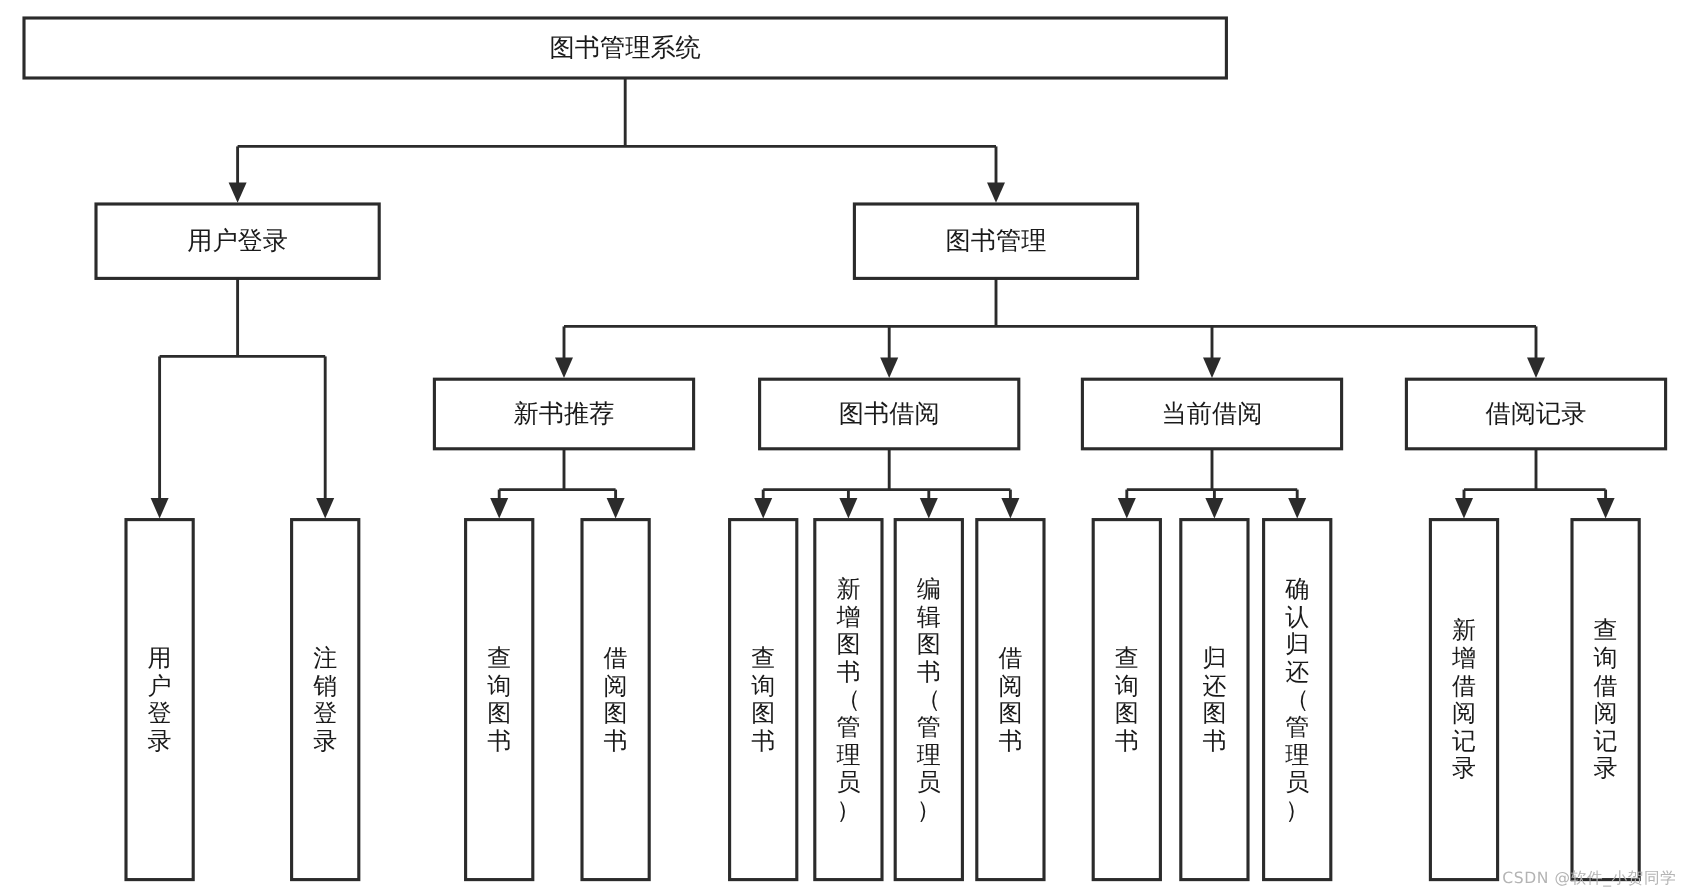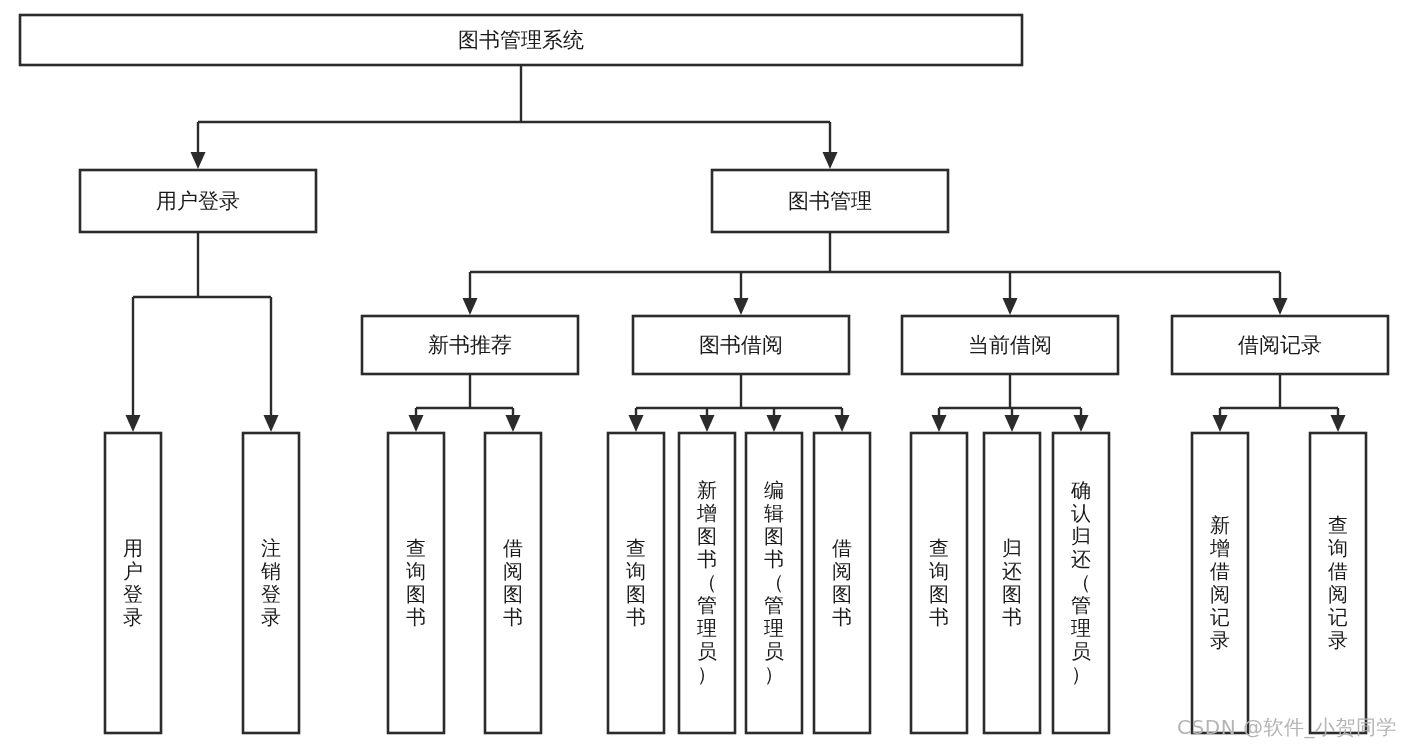--- a/index.html
+++ b/index.html
@@ -55,21 +55,21 @@
     font-family: "DejaVu Sans", "Liberation Sans", sans-serif;
     font-size: 20px;
     fill: #1a1a1a;
     text-anchor: middle;
   }
   .watermark-text {
     position: absolute;
     right: 8px;
     bottom: 6px;
     font-family: "DejaVu Sans", "Liberation Sans", sans-serif;
-    font-size: 20px;
+    font-size: 13px;
     color: #b4b4b4;
     white-space: nowrap;
     letter-spacing: 0.5px;
     pointer-events: none;
     user-select: none;
   }
 </style>
 </head>
 <body>
 

